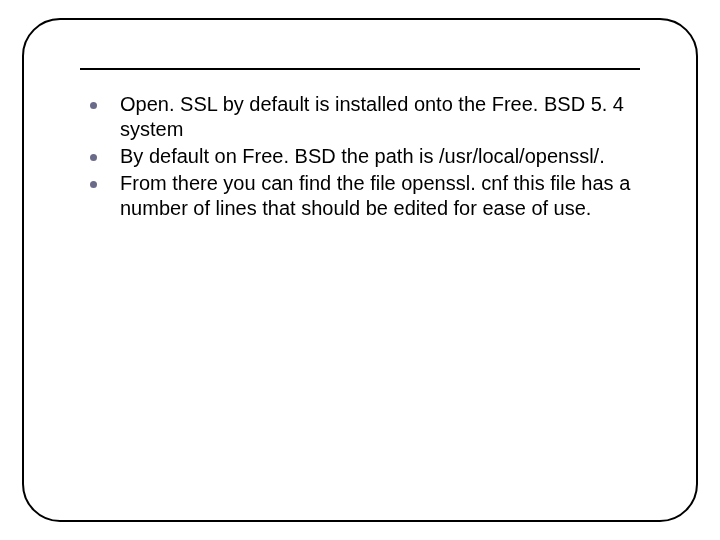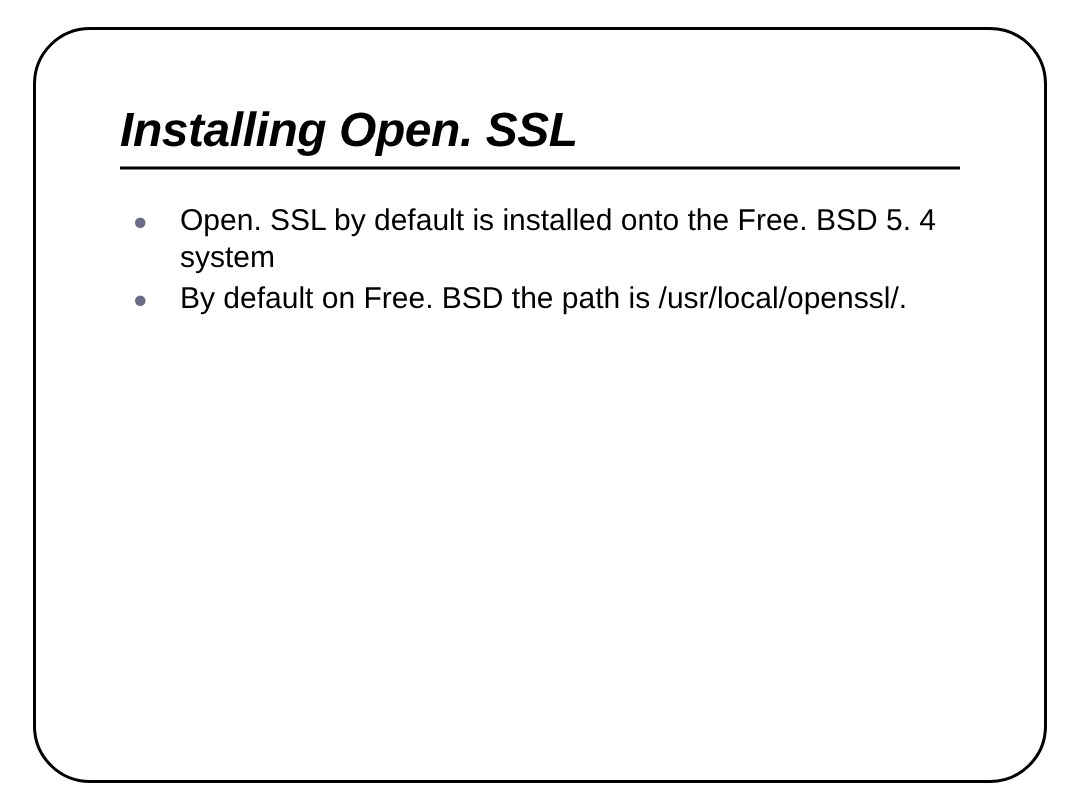--- a/index.html
+++ b/index.html
@@ -57,19 +57,19 @@
       width: 7px;
       height: 7px;
       background: #6a6a8a;
       border-radius: 50%;
     }
   </style>
 </head>
 <body>
 
 <div class="slide-frame">
-  <h1 class="title">Installing Open. SSL</h1>
   <div class="title-underline"></div>
   <ul class="bullets">
     <li>Open. SSL by default is installed onto the Free. BSD 5. 4 system</li>
     <li>By default on Free. BSD the path is /usr/local/openssl/.</li>
+    <li>From there you can find the file openssl. cnf this file has a number of lines that should be edited for ease of use.</li>
   </ul>
 </div>
 
 </body></html>

